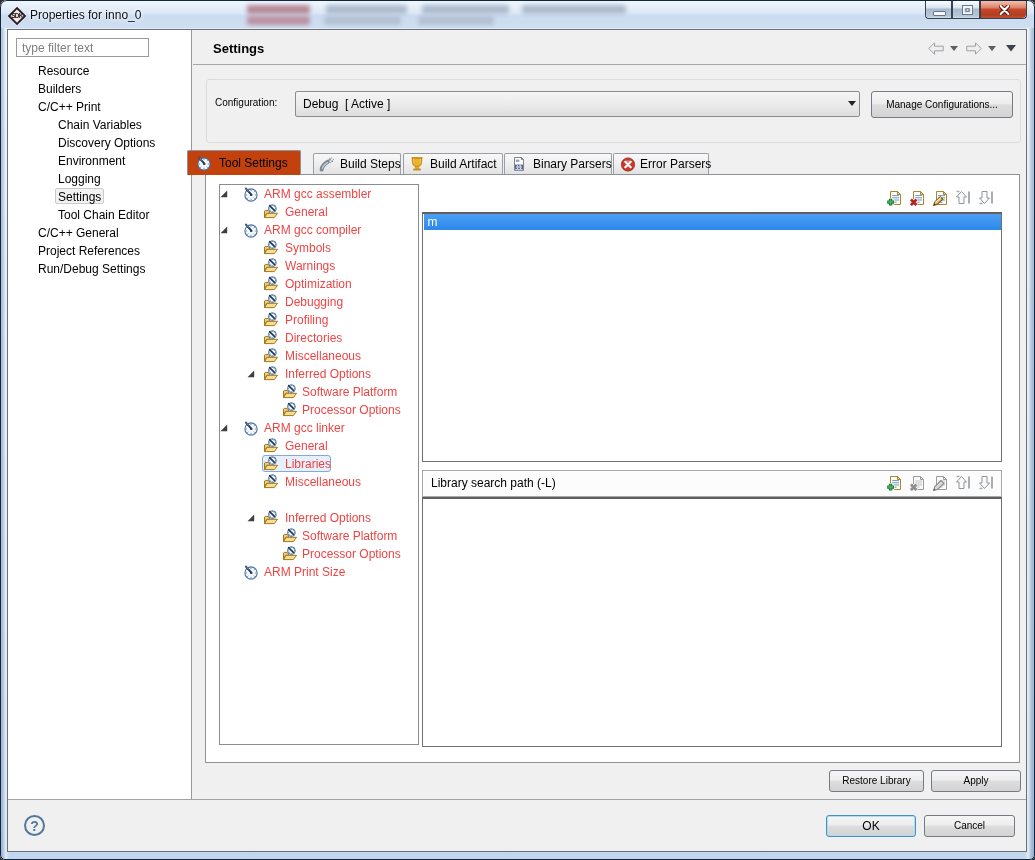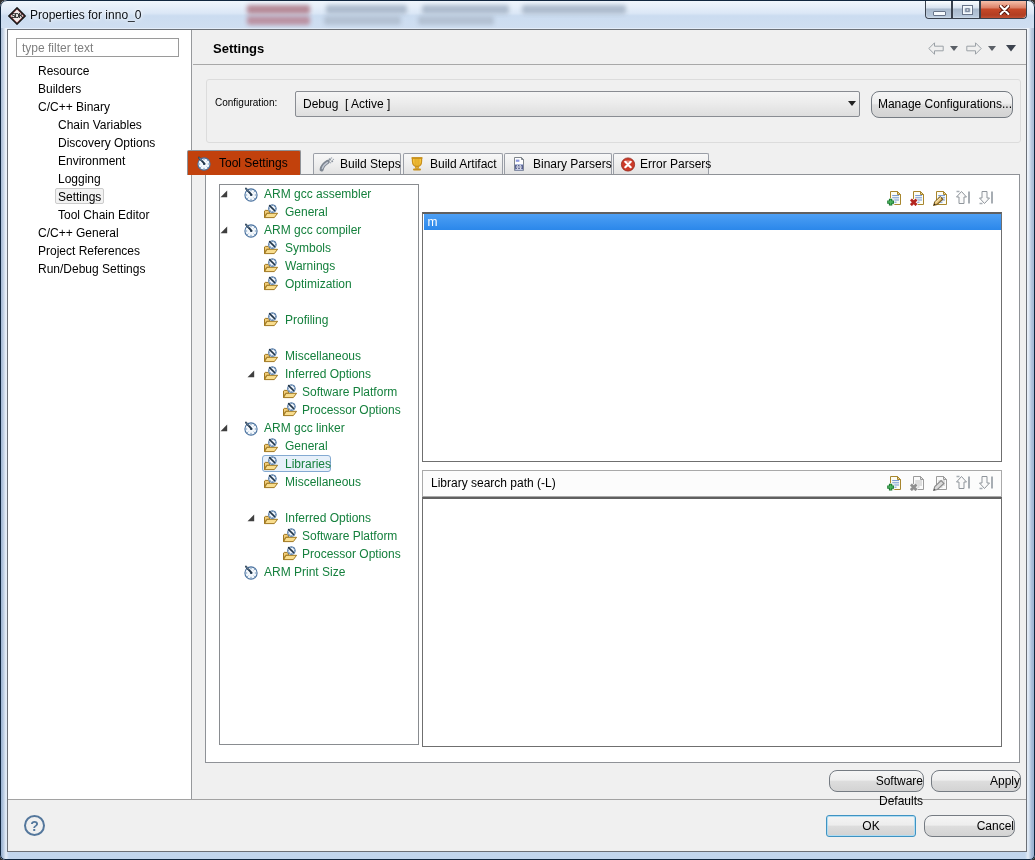--- a/index.html
+++ b/index.html
@@ -12,44 +12,44 @@
 .capbtn .sh{position:absolute;inset:0;background:linear-gradient(rgba(252,254,255,.95),rgba(208,220,234,.65) 40%,rgba(134,154,178,.62) 48%,rgba(168,185,205,.68) 85%,rgba(196,211,227,.78))}
 #btnmin{left:925px;width:27px;border-radius:0 0 0 4px}
 #btnmin .sh{border-radius:0 0 0 4px}
 #btnmax{left:952px;width:28px}
 #btnclose{left:980px;width:47px;border-radius:0 0 4px 0}
 #btnclose .sh{background:linear-gradient(#f6c0ab,#dd8168 40%,#c64828 48%,#b23e22 82%,#bf5034);border-radius:0 0 4px 0}
 .glyph{position:absolute;z-index:5}
 #content{position:absolute;left:7px;top:29px;width:1020px;height:823px;border:1px solid #6c7077;background:#f0f0f0;z-index:10}
 
 #leftpanel{position:absolute;left:0px;top:0px;width:184px;height:769px;background:#fff;border-right:1px solid #97999c}
-#filter{position:absolute;left:8px;top:8px;width:163px;height:19px;border:1px solid #9a9a9a;background:#fff;font-size:12px;color:#7f7f7f;line-height:18px;padding-left:5px}
+#filter{position:absolute;left:8px;top:8px;width:133px;height:19px;border:1px solid #9a9a9a;background:#fff;font-size:12px;color:#7f7f7f;line-height:18px;padding-left:5px}
 .lt{position:absolute;height:18px;line-height:18px;font-size:12px;color:#000;white-space:nowrap}
 #selSettings{position:absolute;left:47px;top:158px;width:49px;height:16px;background:#f2f2f2;border:1px solid #cbcbcb;border-radius:2px}
 #footsep{position:absolute;left:0;top:769px;width:1018px;height:1px;background:#a2a2a2}
 #helpico{position:absolute;left:16px;top:785px;width:21px;height:21px;border:2px solid #54779c;border-radius:50%;color:#54779c;font-size:14px;font-weight:bold;text-align:center;line-height:18px}
 
 #hdr{position:absolute;left:205px;top:11px;font-size:13px;font-weight:bold;color:#000}
 #hdrsep{position:absolute;left:185px;top:34px;width:833px;height:1px;background:#a8a8a8}
 #cfggroup{position:absolute;left:198px;top:49px;width:815px;height:64px;border:1px solid #dcdcdc;border-radius:3px}
 #cfglabel{position:absolute;left:207px;top:67px;font-size:10px;color:#000}
 #combo{position:absolute;left:287px;top:61px;width:565px;height:26px;border:1px solid #898c92;border-radius:2px;background:linear-gradient(#f5f5f5,#ececec 45%,#dedede);font-size:12px;line-height:24px;padding-left:7px;color:#000}
 #comboarr{position:absolute;left:840px;top:71px;width:0;height:0;border-left:4px solid transparent;border-right:4px solid transparent;border-top:5px solid #222}
-.btn2{position:absolute;border:1px solid #757b82;border-radius:8px;background:linear-gradient(#f5f5f5,#eeeeee 45%,#dddddd 52%,#d3d3d3);font-size:12px;color:#000;text-align:right}
+.btn2{position:absolute;border:1px solid #757b82;border-radius:3px;background:linear-gradient(#f5f5f5,#eeeeee 45%,#dddddd 52%,#d3d3d3);font-size:10px;color:#000;text-align:center}
 #btnmanage{left:863px;top:61px;width:142px;height:27px;line-height:25px}
 
 #tabbody{position:absolute;left:197px;top:144px;width:815px;height:589px;border:1px solid #8f9297;background:#fff}
 .tab{position:absolute;top:123px;height:21px;border:1px solid #9a9ea6;border-bottom:none;border-radius:2px 2px 0 0;background:linear-gradient(#f8f8f8,#ececec 60%,#e2e2e2);font-size:12px;color:#000}
 #tab1{left:179px;top:120px;height:25px;width:114px;background:#c2410c;border-color:#8f9297;z-index:2}
 .tab span,.tabtx{position:absolute;top:0;line-height:21px;white-space:nowrap}
 #tab1 span{line-height:24px}
 .tabico{position:absolute}
 
 #tooltree{position:absolute;left:211px;top:154px;width:200px;height:561px;border:1px solid #898c90;background:#fff}
-.tr{position:absolute;left:0;width:198px;height:18px;line-height:18px;font-size:12px;color:#15803d;white-space:nowrap}
+.tr{position:absolute;left:0;width:198px;height:18px;line-height:18px;font-size:12px;color:#ef4444;white-space:nowrap}
 .tr .xt{position:absolute;top:5px}
 .tr .xi{position:absolute;top:1px}
 .tr .xx{position:absolute;top:0}
 #selLib{position:absolute;left:42px;top:270px;width:69px;height:17px;background:#e7f0fa;border:1px solid #84aad2;border-radius:3px}
 
 .sechdr{position:absolute;left:414px;width:580px;height:27px;border:1px solid #a9a9a9;background:#fcfcfc;font-size:12px;line-height:25px;padding-left:8px;color:#000}
 .seclist{position:absolute;left:414px;width:580px;border:1px solid #6f6f6f;border-top:2px solid #606060;background:#fff}
 #mrow{position:absolute;left:415.5px;top:184px;width:577px;height:16px;background:linear-gradient(#4d9ff4,#2b87ea);color:#fff;font-size:12px;line-height:16px;padding-left:4px}
 .tbico{position:absolute;width:16px;height:16px}
 
@@ -191,21 +191,21 @@
         <path d="M1.6,1 L9.4,9 M9.4,1 L1.6,9" stroke="#57140a" stroke-width="4" stroke-linecap="round"></path>
         <path d="M1.6,1 L9.4,9 M9.4,1 L1.6,9" stroke="#ffffff" stroke-width="2.1" stroke-linecap="round"></path>
       </svg>
   </div>
 
   <div id="content">
     <div id="leftpanel">
       <div id="filter">type filter text</div>
       <div class="lt" style="left:30px;top:32px">Resource</div>
       <div class="lt" style="left:30px;top:50px">Builders</div>
-      <div class="lt" style="left:30px;top:68px">C/C++ Binary</div>
+      <div class="lt" style="left:30px;top:68px">C/C++ Print</div>
       <div class="lt" style="left:50px;top:86px">Chain Variables</div>
       <div class="lt" style="left:50px;top:104px">Discovery Options</div>
       <div class="lt" style="left:50px;top:122px">Environment</div>
       <div class="lt" style="left:50px;top:140px">Logging</div>
       <div id="selSettings"></div>
       <div class="lt" style="left:50px;top:158px">Settings</div>
       <div class="lt" style="left:50px;top:176px">Tool Chain Editor</div>
       <div class="lt" style="left:30px;top:194px">C/C++ General</div>
       <div class="lt" style="left:30px;top:212px">Project References</div>
       <div class="lt" style="left:30px;top:230px">Run/Debug Settings</div>
@@ -308,25 +308,37 @@
             <use href="#folder"></use>
           </svg>
           <span class="xx" style="left:65px">Warnings</span>
         </div>
       <div class="tr" style="top:90px">
           <svg class="xi" style="left:43px" width="16" height="16" viewBox="0 0 16 16">
             <use href="#folder"></use>
           </svg>
           <span class="xx" style="left:65px">Optimization</span>
         </div>
+      <div class="tr" style="top:108px">
+          <svg class="xi" style="left:43px" width="16" height="16" viewBox="0 0 16 16">
+            <use href="#folder"></use>
+          </svg>
+          <span class="xx" style="left:65px">Debugging</span>
+        </div>
       <div class="tr" style="top:126px">
           <svg class="xi" style="left:43px" width="16" height="16" viewBox="0 0 16 16">
             <use href="#folder"></use>
           </svg>
           <span class="xx" style="left:65px">Profiling</span>
+        </div>
+      <div class="tr" style="top:144px">
+          <svg class="xi" style="left:43px" width="16" height="16" viewBox="0 0 16 16">
+            <use href="#folder"></use>
+          </svg>
+          <span class="xx" style="left:65px">Directories</span>
         </div>
       <div class="tr" style="top:162px">
           <svg class="xi" style="left:43px" width="16" height="16" viewBox="0 0 16 16">
             <use href="#folder"></use>
           </svg>
           <span class="xx" style="left:65px">Miscellaneous</span>
         </div>
       <div class="tr" style="top:180px">
           <svg class="xt" style="left:27px" width="8" height="8" viewBox="0 0 8 8">
             <polygon points="0.5,7.2 7.2,7.2 7.2,0.5" fill="#3f3f3f"></polygon>
@@ -440,18 +452,18 @@
         <use href="#docg"></use>
         <use href="#penovg"></use>
       </svg>
     <svg class="tbico" style="left:948px;top:445px" viewBox="0 0 16 16">
         <use href="#uparr"></use>
       </svg>
     <svg class="tbico" style="left:971px;top:445px" viewBox="0 0 16 16">
         <use href="#dnarr"></use>
       </svg>
 
-    <div class="btn2" id="btnrestore">Software Defaults</div>
+    <div class="btn2" id="btnrestore">Restore Library</div>
     <div class="btn2" id="btnapply">Apply</div>
     <div id="btnok">OK</div>
     <div class="btn2" id="btncancel">Cancel</div>
   </div>
 </div>
 
 </body></html>

